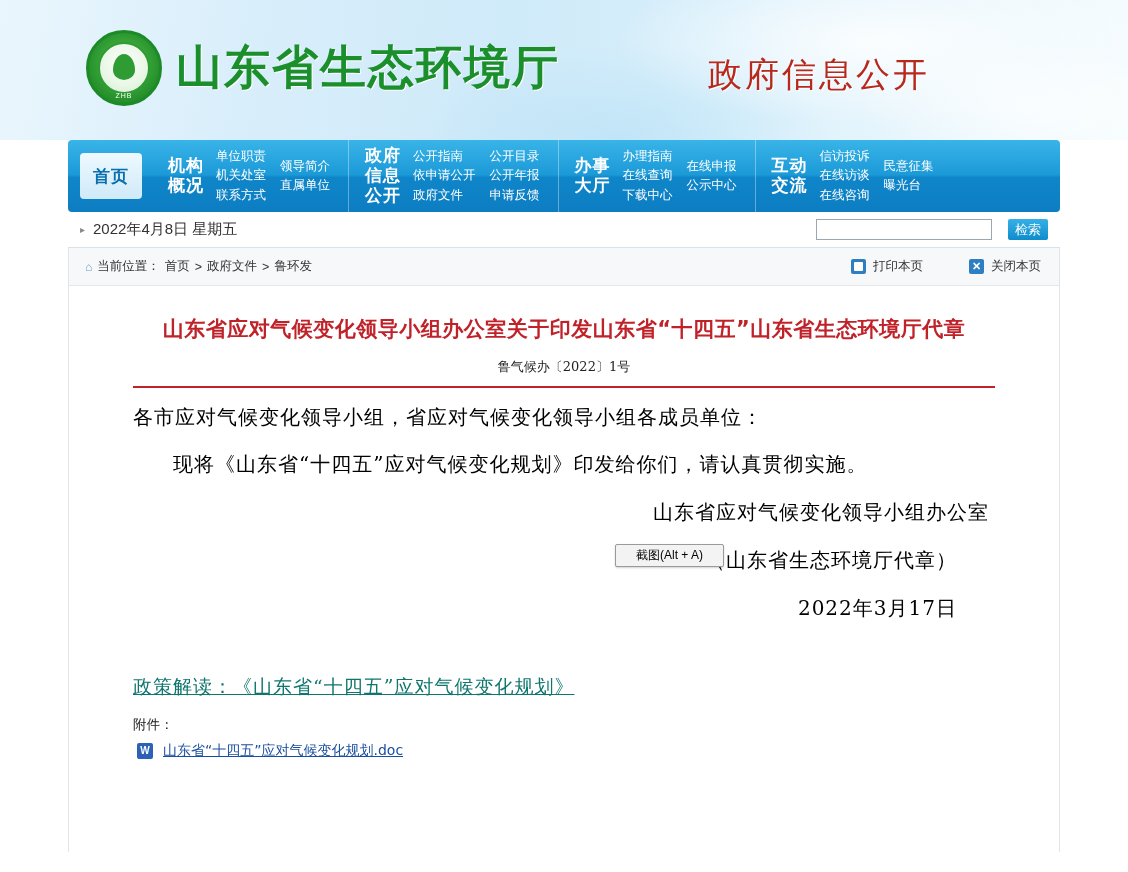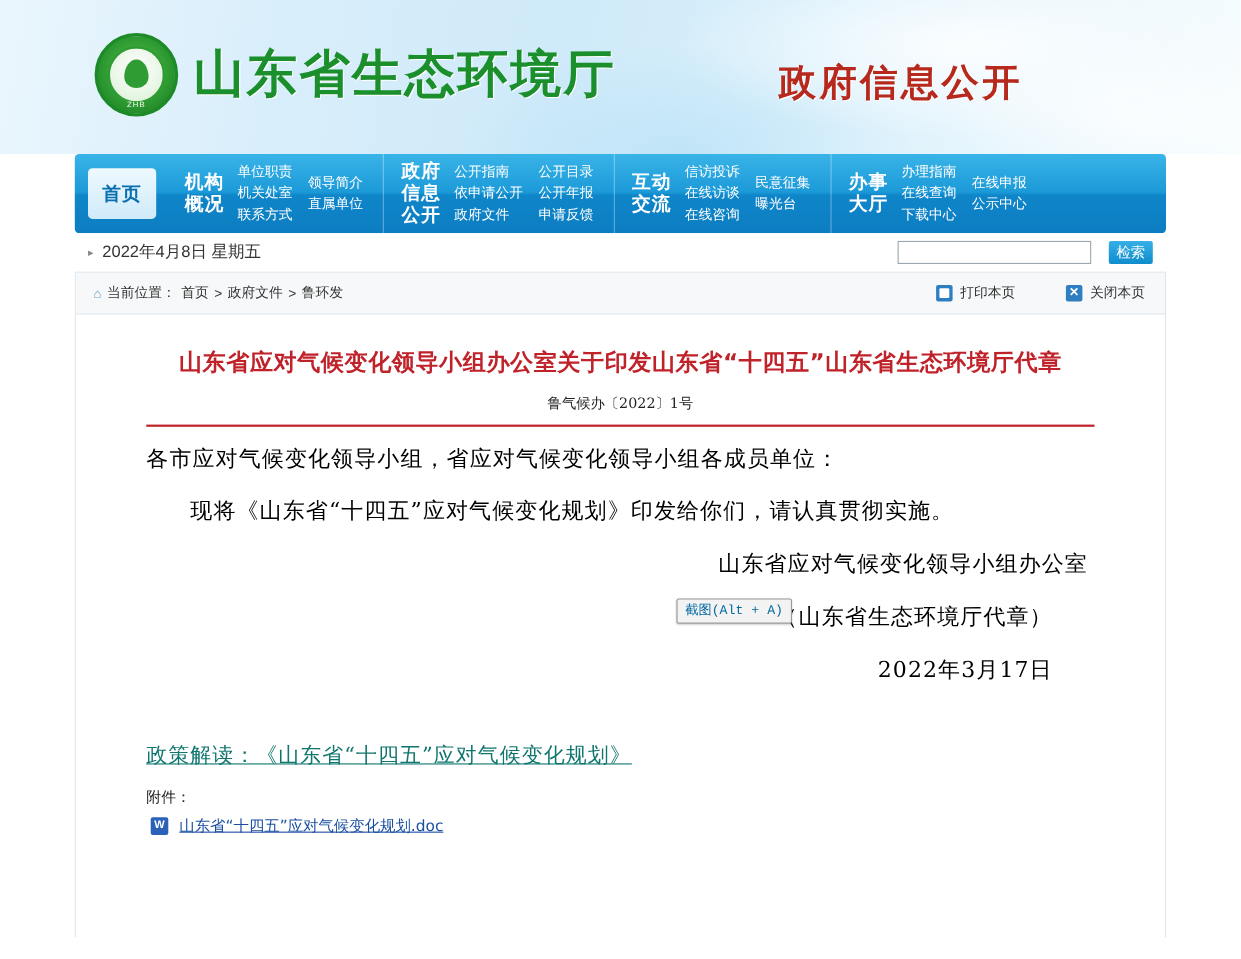--- a/index.html
+++ b/index.html
@@ -64,21 +64,21 @@
     color: #1a8f2c;
     letter-spacing: 2px;
     text-shadow: 1px 1px 0 #ffffff;
     white-space: nowrap;
   }
   .banner-right {
     position: absolute;
     right: 198px; top: 52px;
     font-family: "DejaVu Sans", sans-serif;
     font-size: 34px;
-    font-weight: bold;
+    font-weight: normal;
     color: #b8291d;
     letter-spacing: 3px;
     text-shadow: 1px 1px 0 #ffffff;
     white-space: nowrap;
   }
 
   
   .nav-wrap {
     width: 1128px;
     background: #ffffff;
@@ -242,23 +242,23 @@
   .sign .pad-r { padding-right: 6px; }
   .sign .pad-r2 { padding-right: 38px; }
   .stamp-row { position: relative; }
   .tooltip {
     position: absolute;
     left: 482px; top: 8px;
     background: #f3f3f3;
     border: 1px solid #9a9a9a;
     border-radius: 2px;
     font-size: 12px;
-    font-family: Liberation Mono, monospace;
-    color: #0369a1;
-    padding: 3px 7px;
+    font-family: Liberation Sans, sans-serif;
+    color: #000000;
+    padding: 3px 20px;
     line-height: 1.2;
     box-shadow: 0 1px 2px rgba(0,0,0,0.18);
     letter-spacing: 0;
   }
   .policy-link {
     margin-top: 42px;
     font-family: "DejaVu Serif", serif;
     font-size: 19px;
     color: #0f766e;
     text-decoration: underline;
@@ -334,44 +334,44 @@
         <span>政府文件</span>
       </div>
       <div class="nav-links">
         <span>公开目录</span>
         <span>公开年报</span>
         <span>申请反馈</span>
       </div>
     </div>
 
     <div class="nav-group">
+      <div class="nav-head">办事
+大厅</div>
+      <div class="nav-links">
+        <span>办理指南</span>
+        <span>在线查询</span>
+        <span>下载中心</span>
+      </div>
+      <div class="nav-links">
+        <span>在线申报</span>
+        <span>公示中心</span>
+      </div>
+    </div>
+
+    <div class="nav-group">
       <div class="nav-head">互动
 交流</div>
       <div class="nav-links">
         <span>信访投诉</span>
         <span>在线访谈</span>
         <span>在线咨询</span>
       </div>
       <div class="nav-links">
         <span>民意征集</span>
         <span>曝光台</span>
-      </div>
-    </div>
-
-    <div class="nav-group">
-      <div class="nav-head">办事
-大厅</div>
-      <div class="nav-links">
-        <span>办理指南</span>
-        <span>在线查询</span>
-        <span>下载中心</span>
-      </div>
-      <div class="nav-links">
-        <span>在线申报</span>
-        <span>公示中心</span>
       </div>
     </div>
   </div>
 </div>
 
 <div class="searchbar">
   <span class="date-arrow">▸</span>
   <span class="date-text">2022年4月8日 星期五</span>
   <div class="search-right">
     <input class="search-input" type="text" placeholder="" style="">

